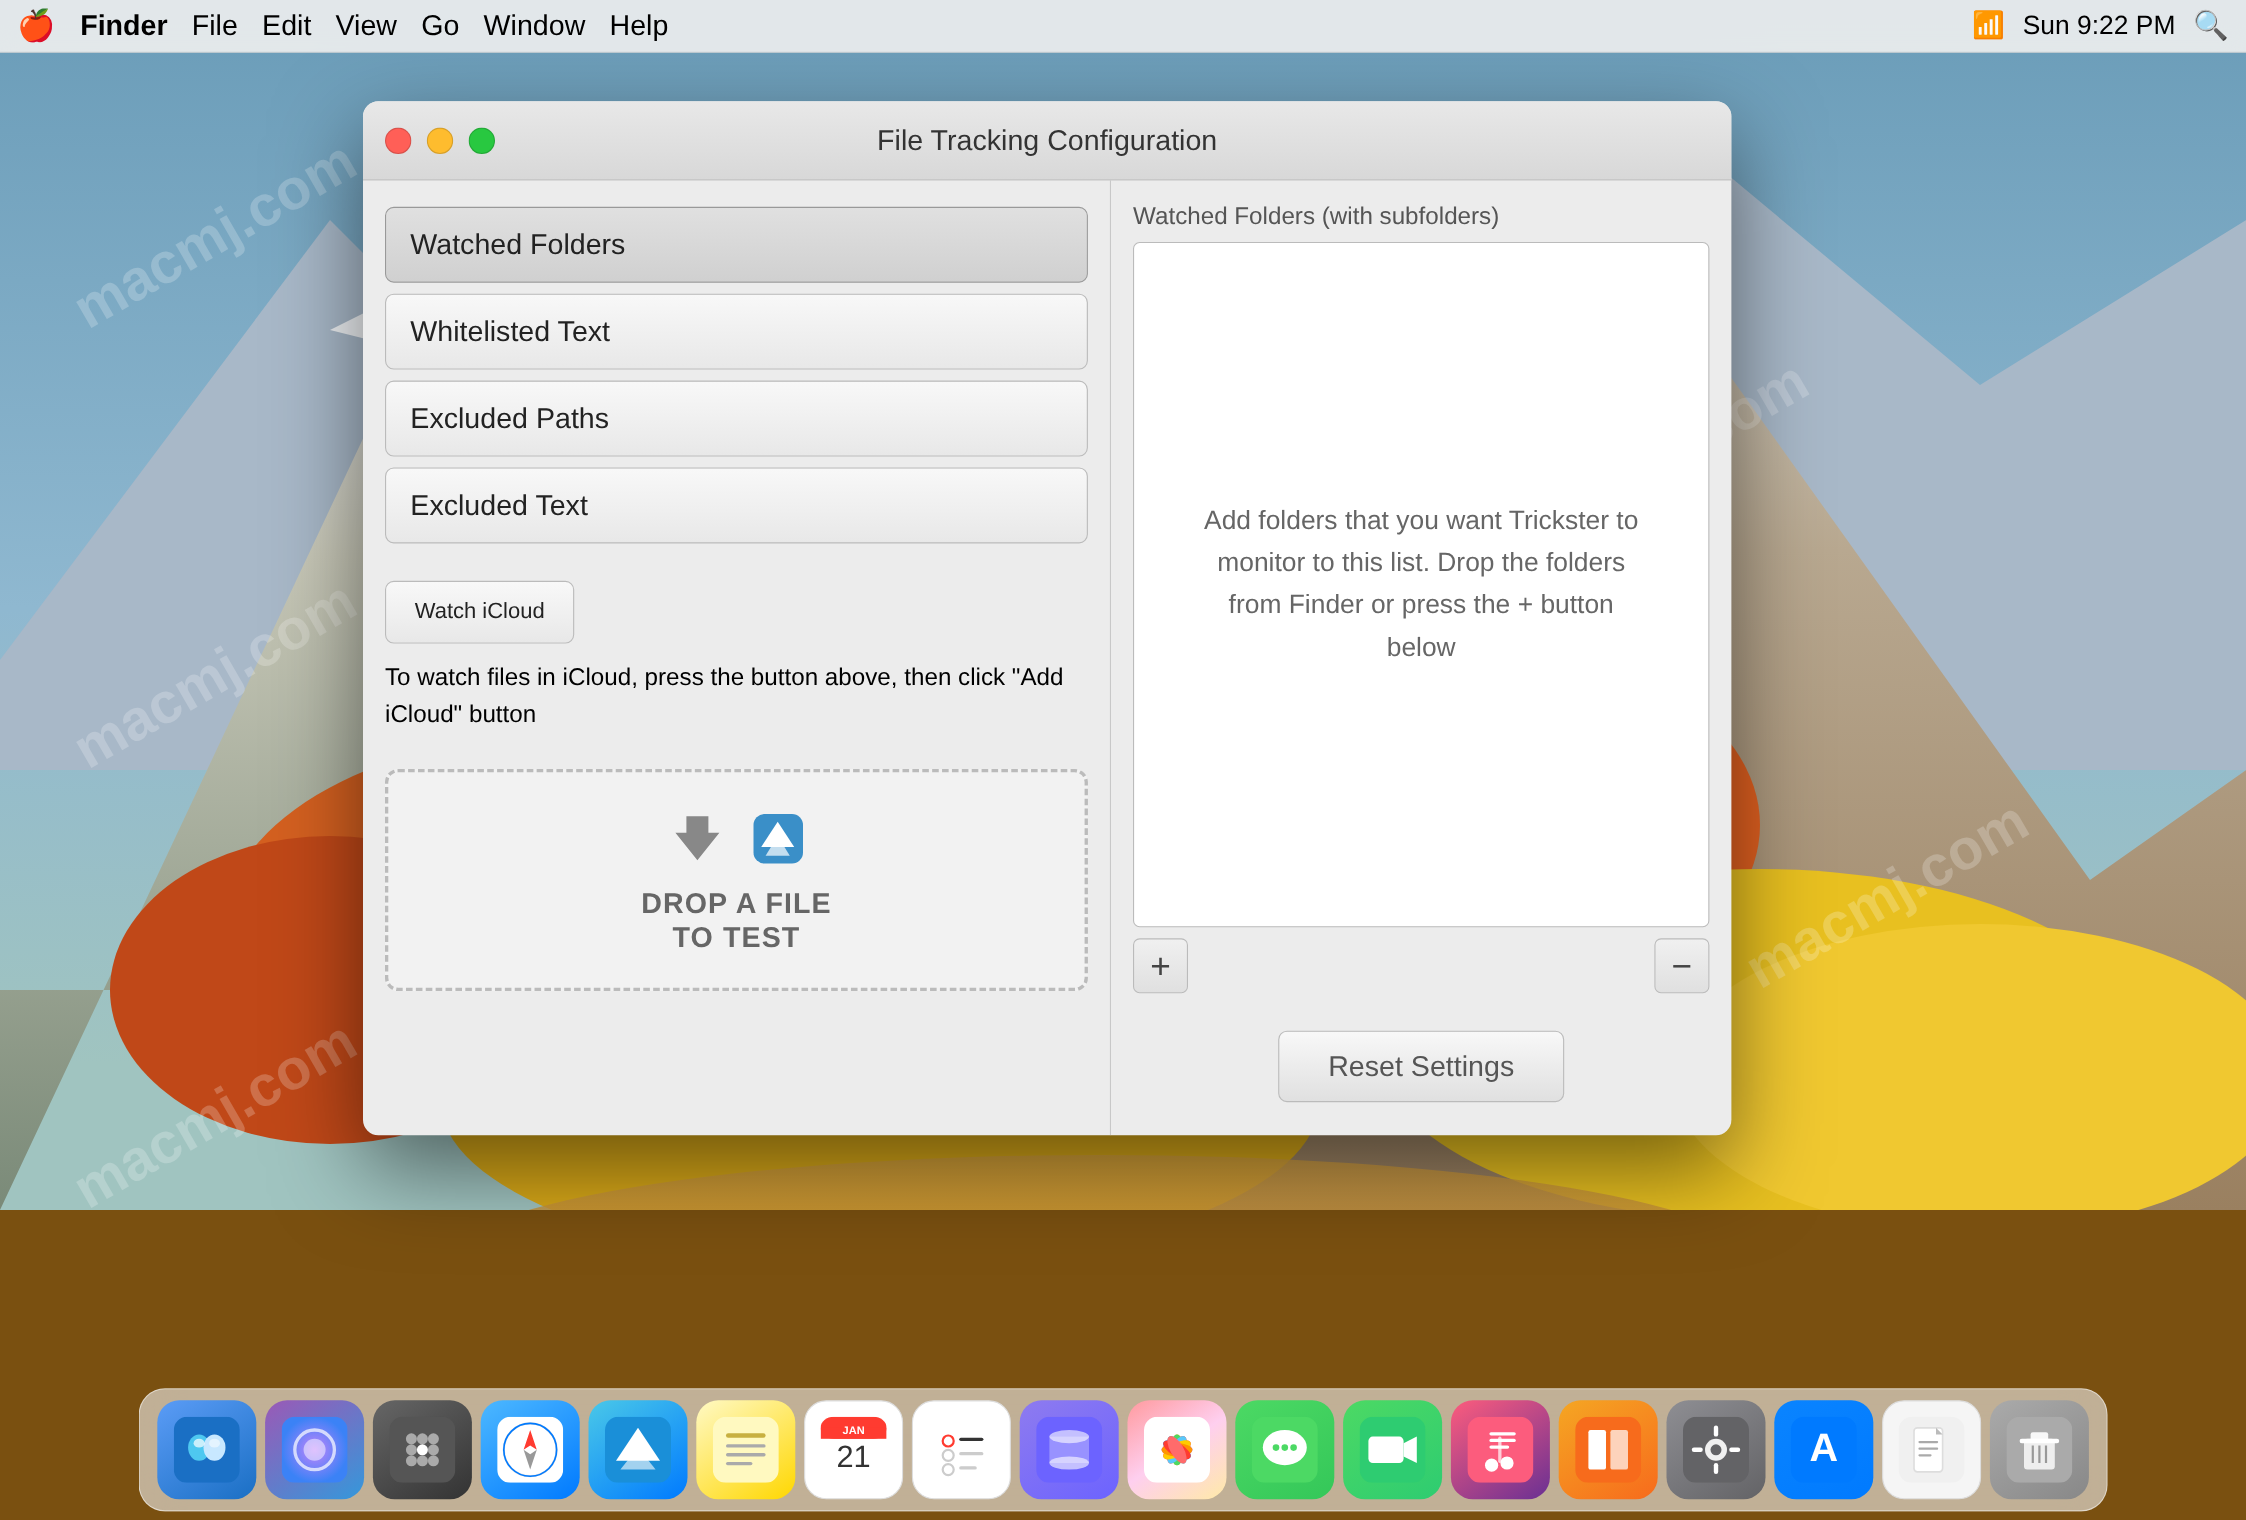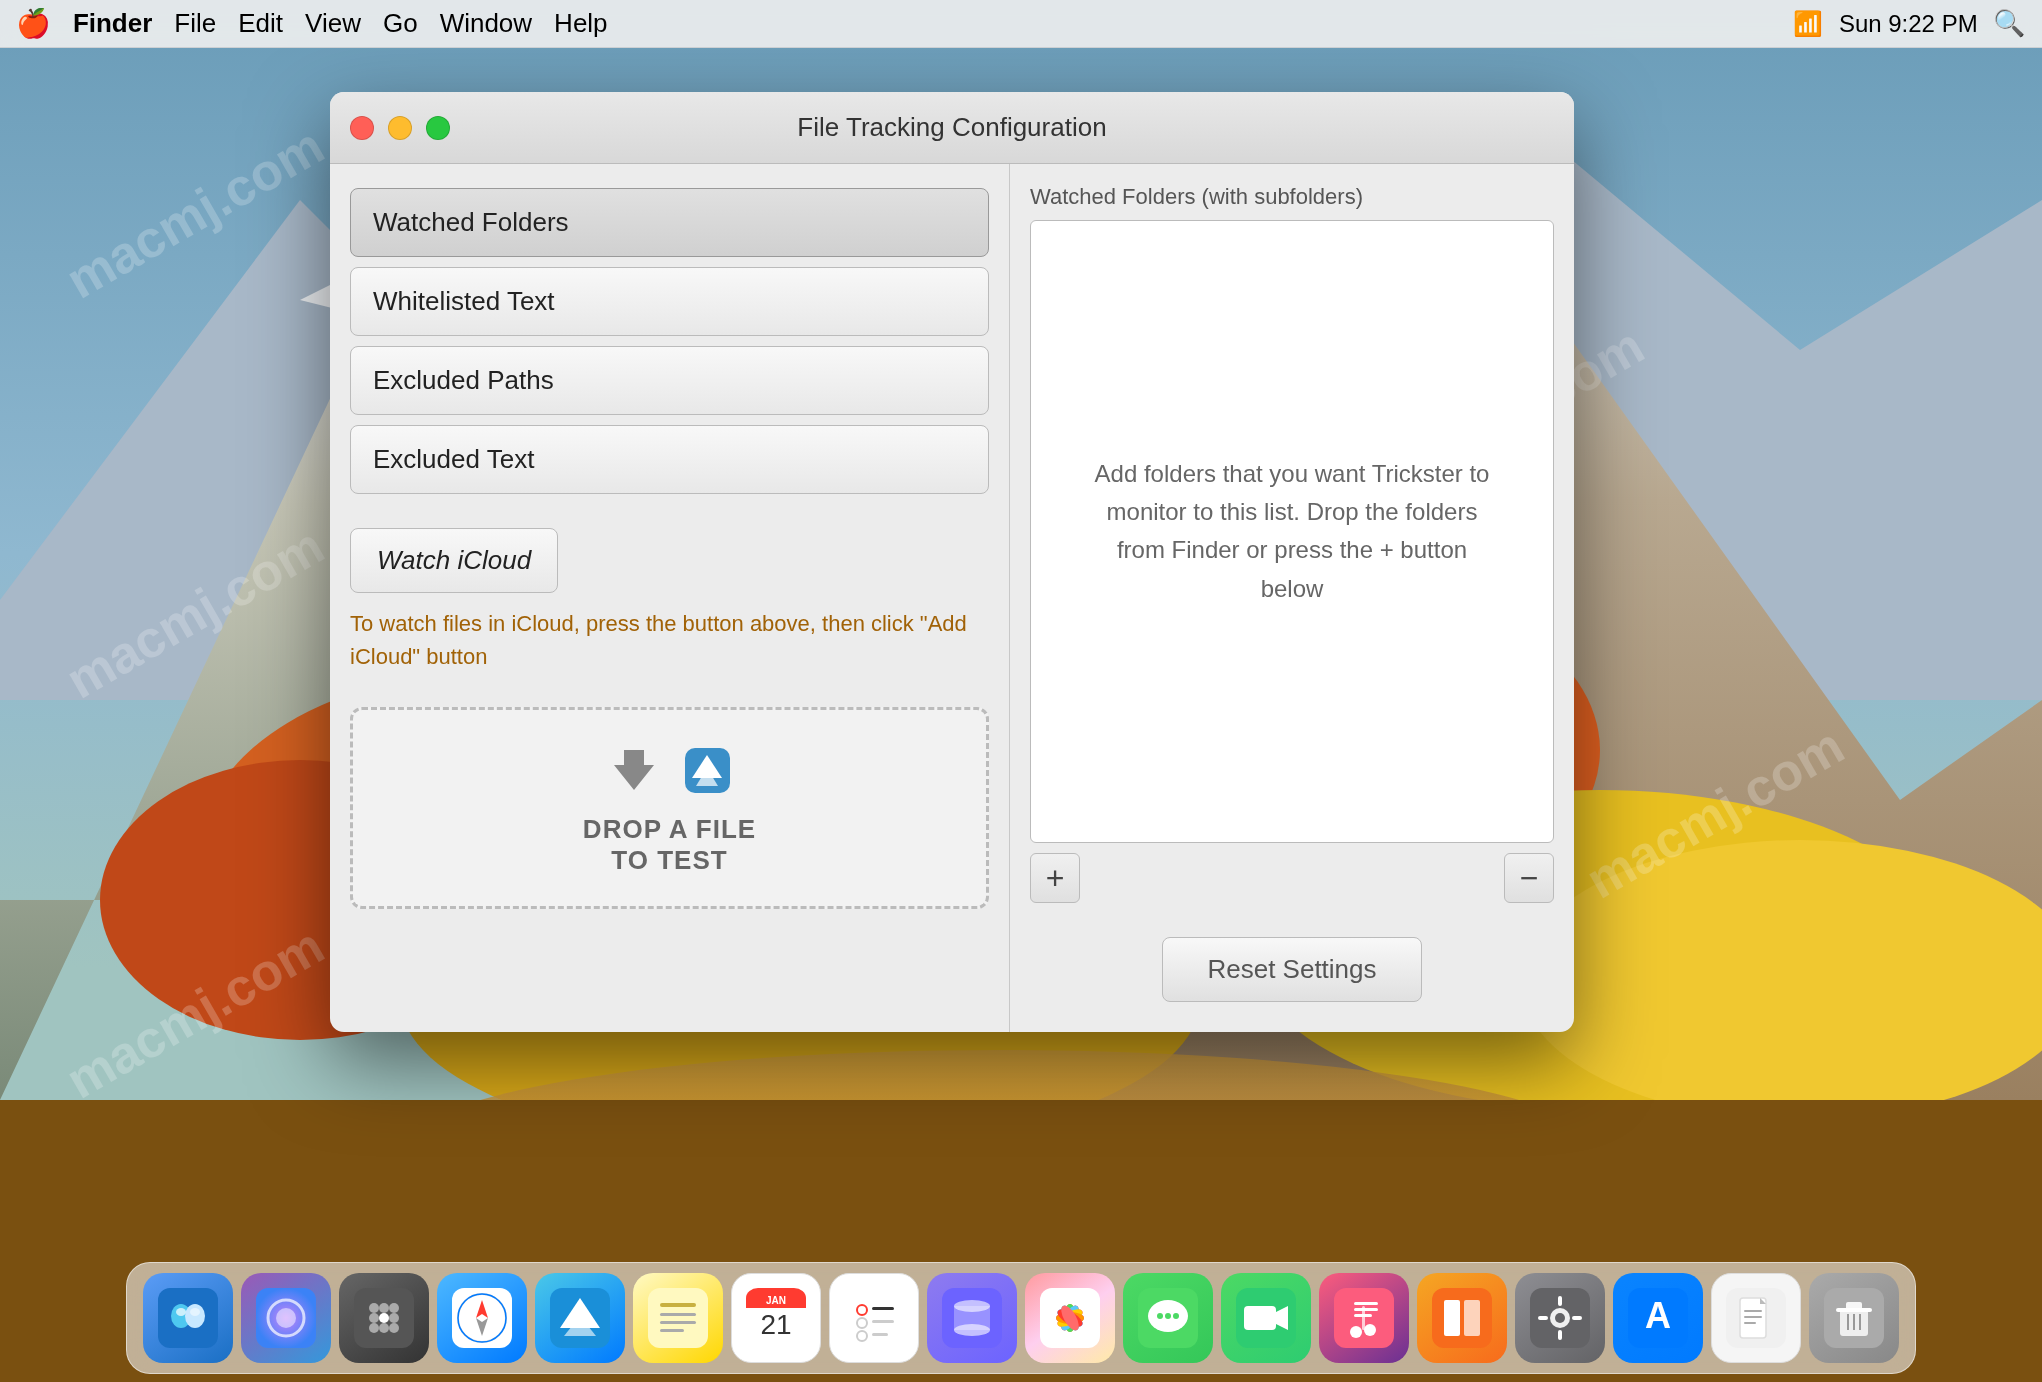--- a/index.html
+++ b/index.html
@@ -164,30 +164,29 @@
       display: flex;
       flex-direction: column;
       gap: 14px;
     }
 
     .icloud-btn {
       padding: 16px 26px;
       background: linear-gradient(180deg, #f8f8f8 0%, #e8e8e8 100%);
       border: 1px solid #bbb;
       border-radius: 8px;
-      font-size: 26px;
+      font-size: 20px;
       color: #222;
       cursor: pointer;
       width: fit-content;
-      font-style: italic;
     }
 
     .icloud-desc {
       font-size: 22px;
-      color: #a16207;
+      color: #000000;
       line-height: 1.5;
     }
 
     
     .drop-zone {
       margin-top: 24px;
       border: 3px dashed #bbb;
       border-radius: 12px;
       padding: 30px 20px;
       display: flex;

